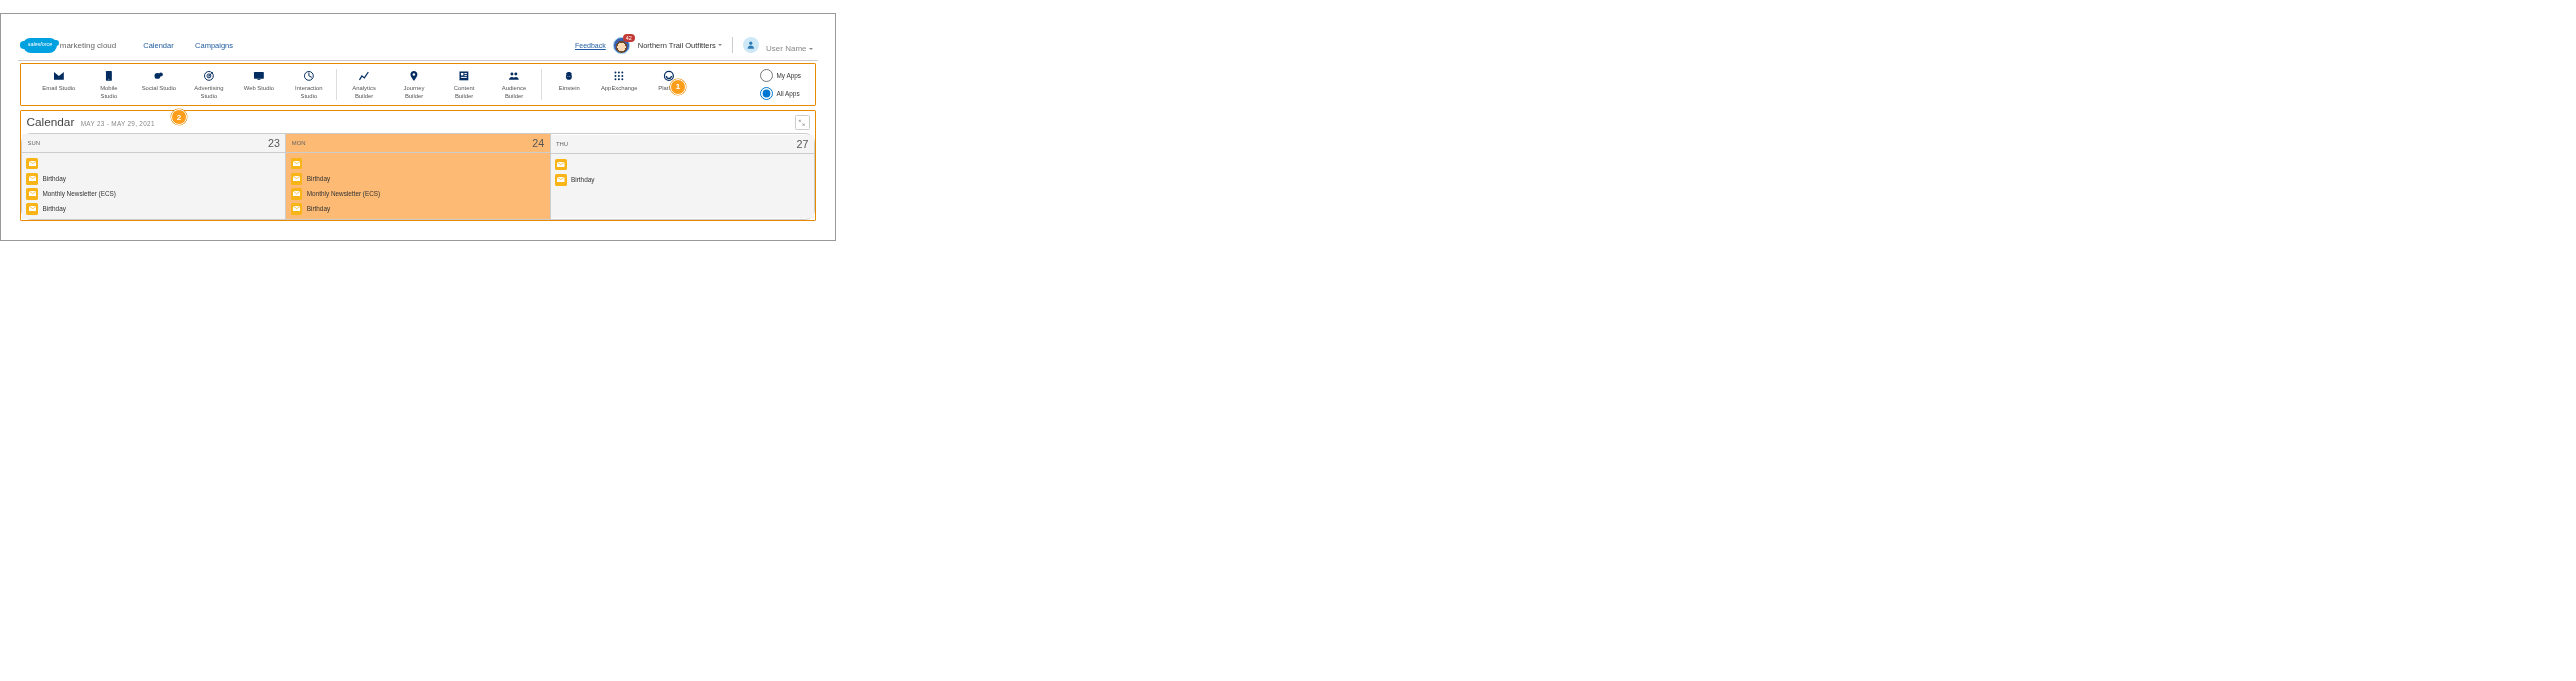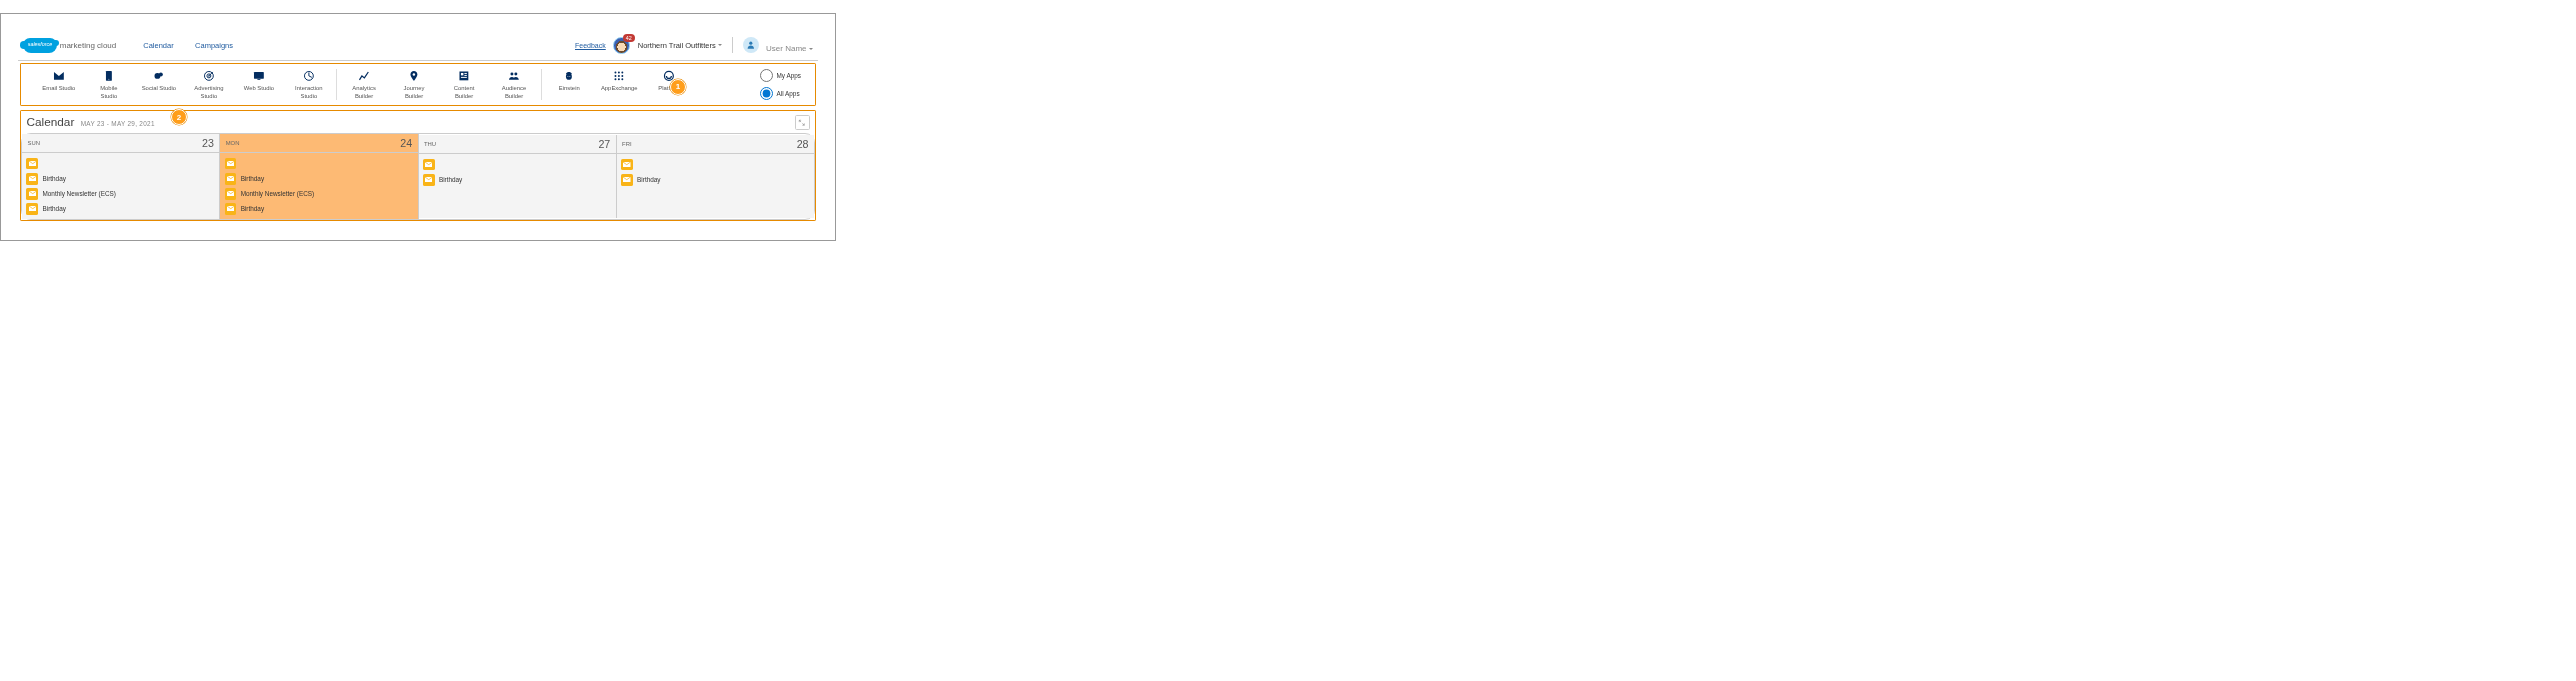--- a/index.html
+++ b/index.html
@@ -424,43 +424,17 @@
               <div class="ev-icon">
                 <svg viewBox="0 0 14 10">
                   <rect width="14" height="10" fill="#fff"></rect>
                   <path d="M0 0L7 5L14 0" fill="none" stroke="#f9b418" stroke-width="1.4"></path>
                 </svg>
               </div>
               <span>Birthday</span>
             </div>
           </div>
         </div>
-        <div class="day-col">
-          <div class="day-head">
-            <span>FRI</span>
-            <span class="num">28</span>
-          </div>
-          <div class="events">
-            <div class="event">
-              <div class="ev-icon">
-                <svg viewBox="0 0 14 10">
-                  <rect width="14" height="10" fill="#fff"></rect>
-                  <path d="M0 0L7 5L14 0" fill="none" stroke="#f9b418" stroke-width="1.4"></path>
-                </svg>
-              </div>
-              <span></span>
-            </div>
-            <div class="event">
-              <div class="ev-icon">
-                <svg viewBox="0 0 14 10">
-                  <rect width="14" height="10" fill="#fff"></rect>
-                  <path d="M0 0L7 5L14 0" fill="none" stroke="#f9b418" stroke-width="1.4"></path>
-                </svg>
-              </div>
-              <span>Birthday</span>
-            </div>
-          </div>
-        </div>
       </div>
 </div>
 
 </div>
 
 
 </body></html>

